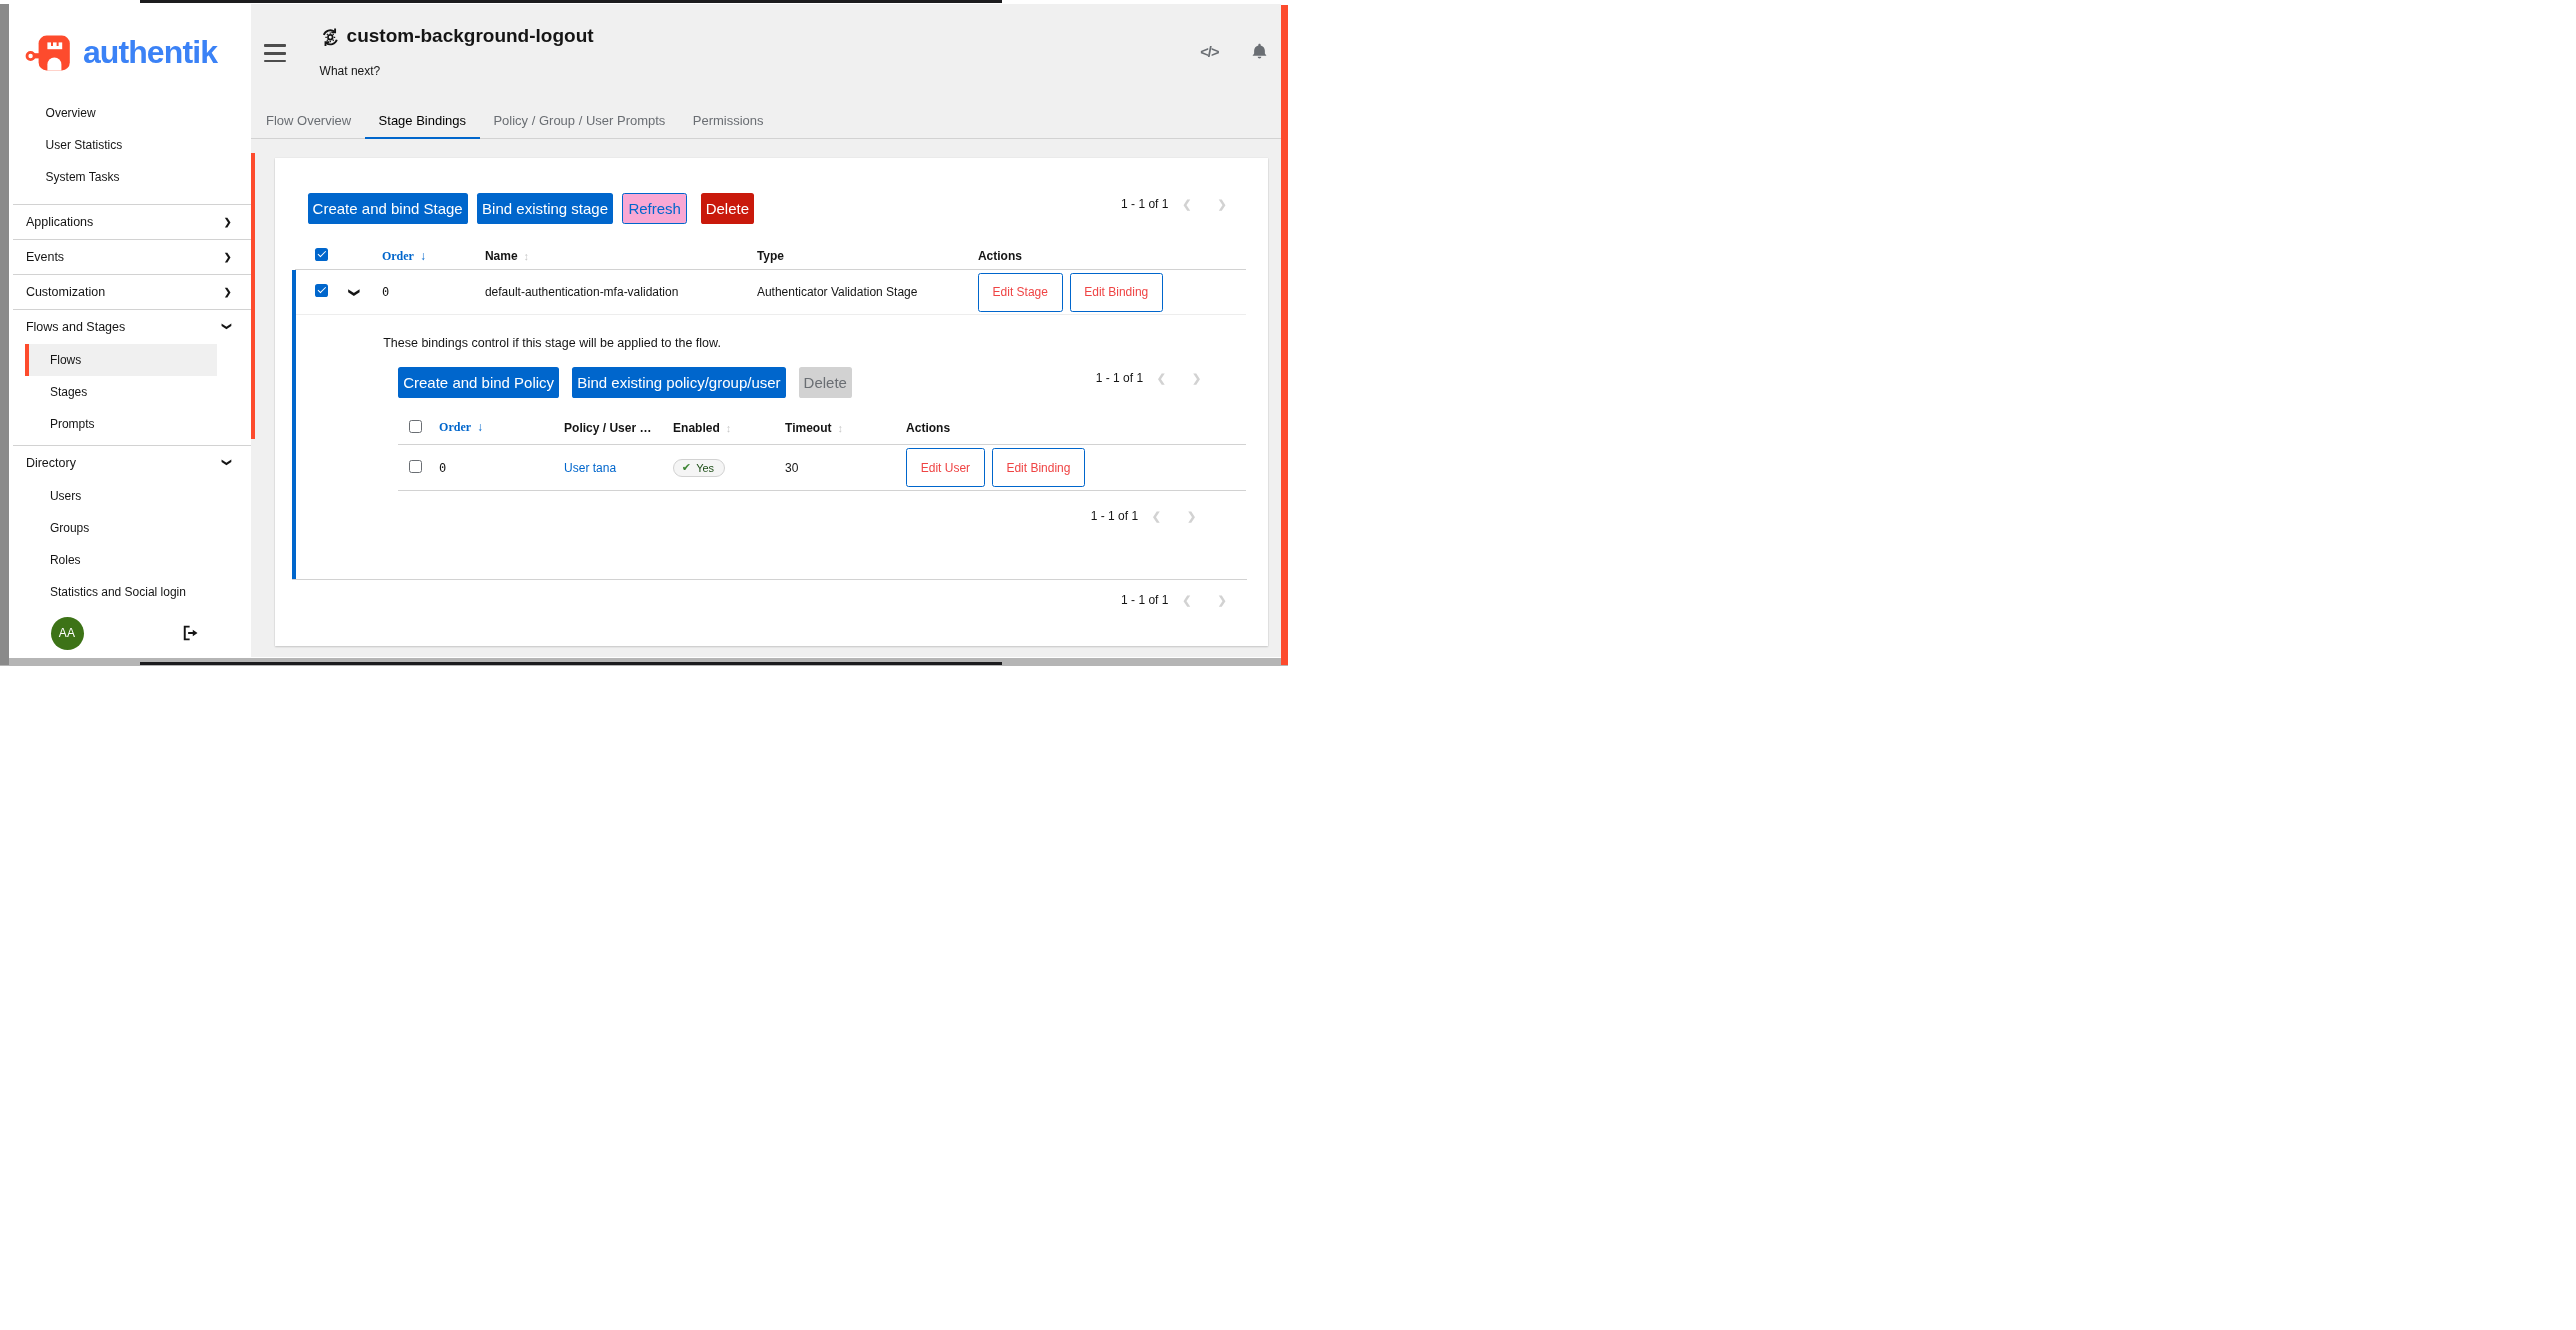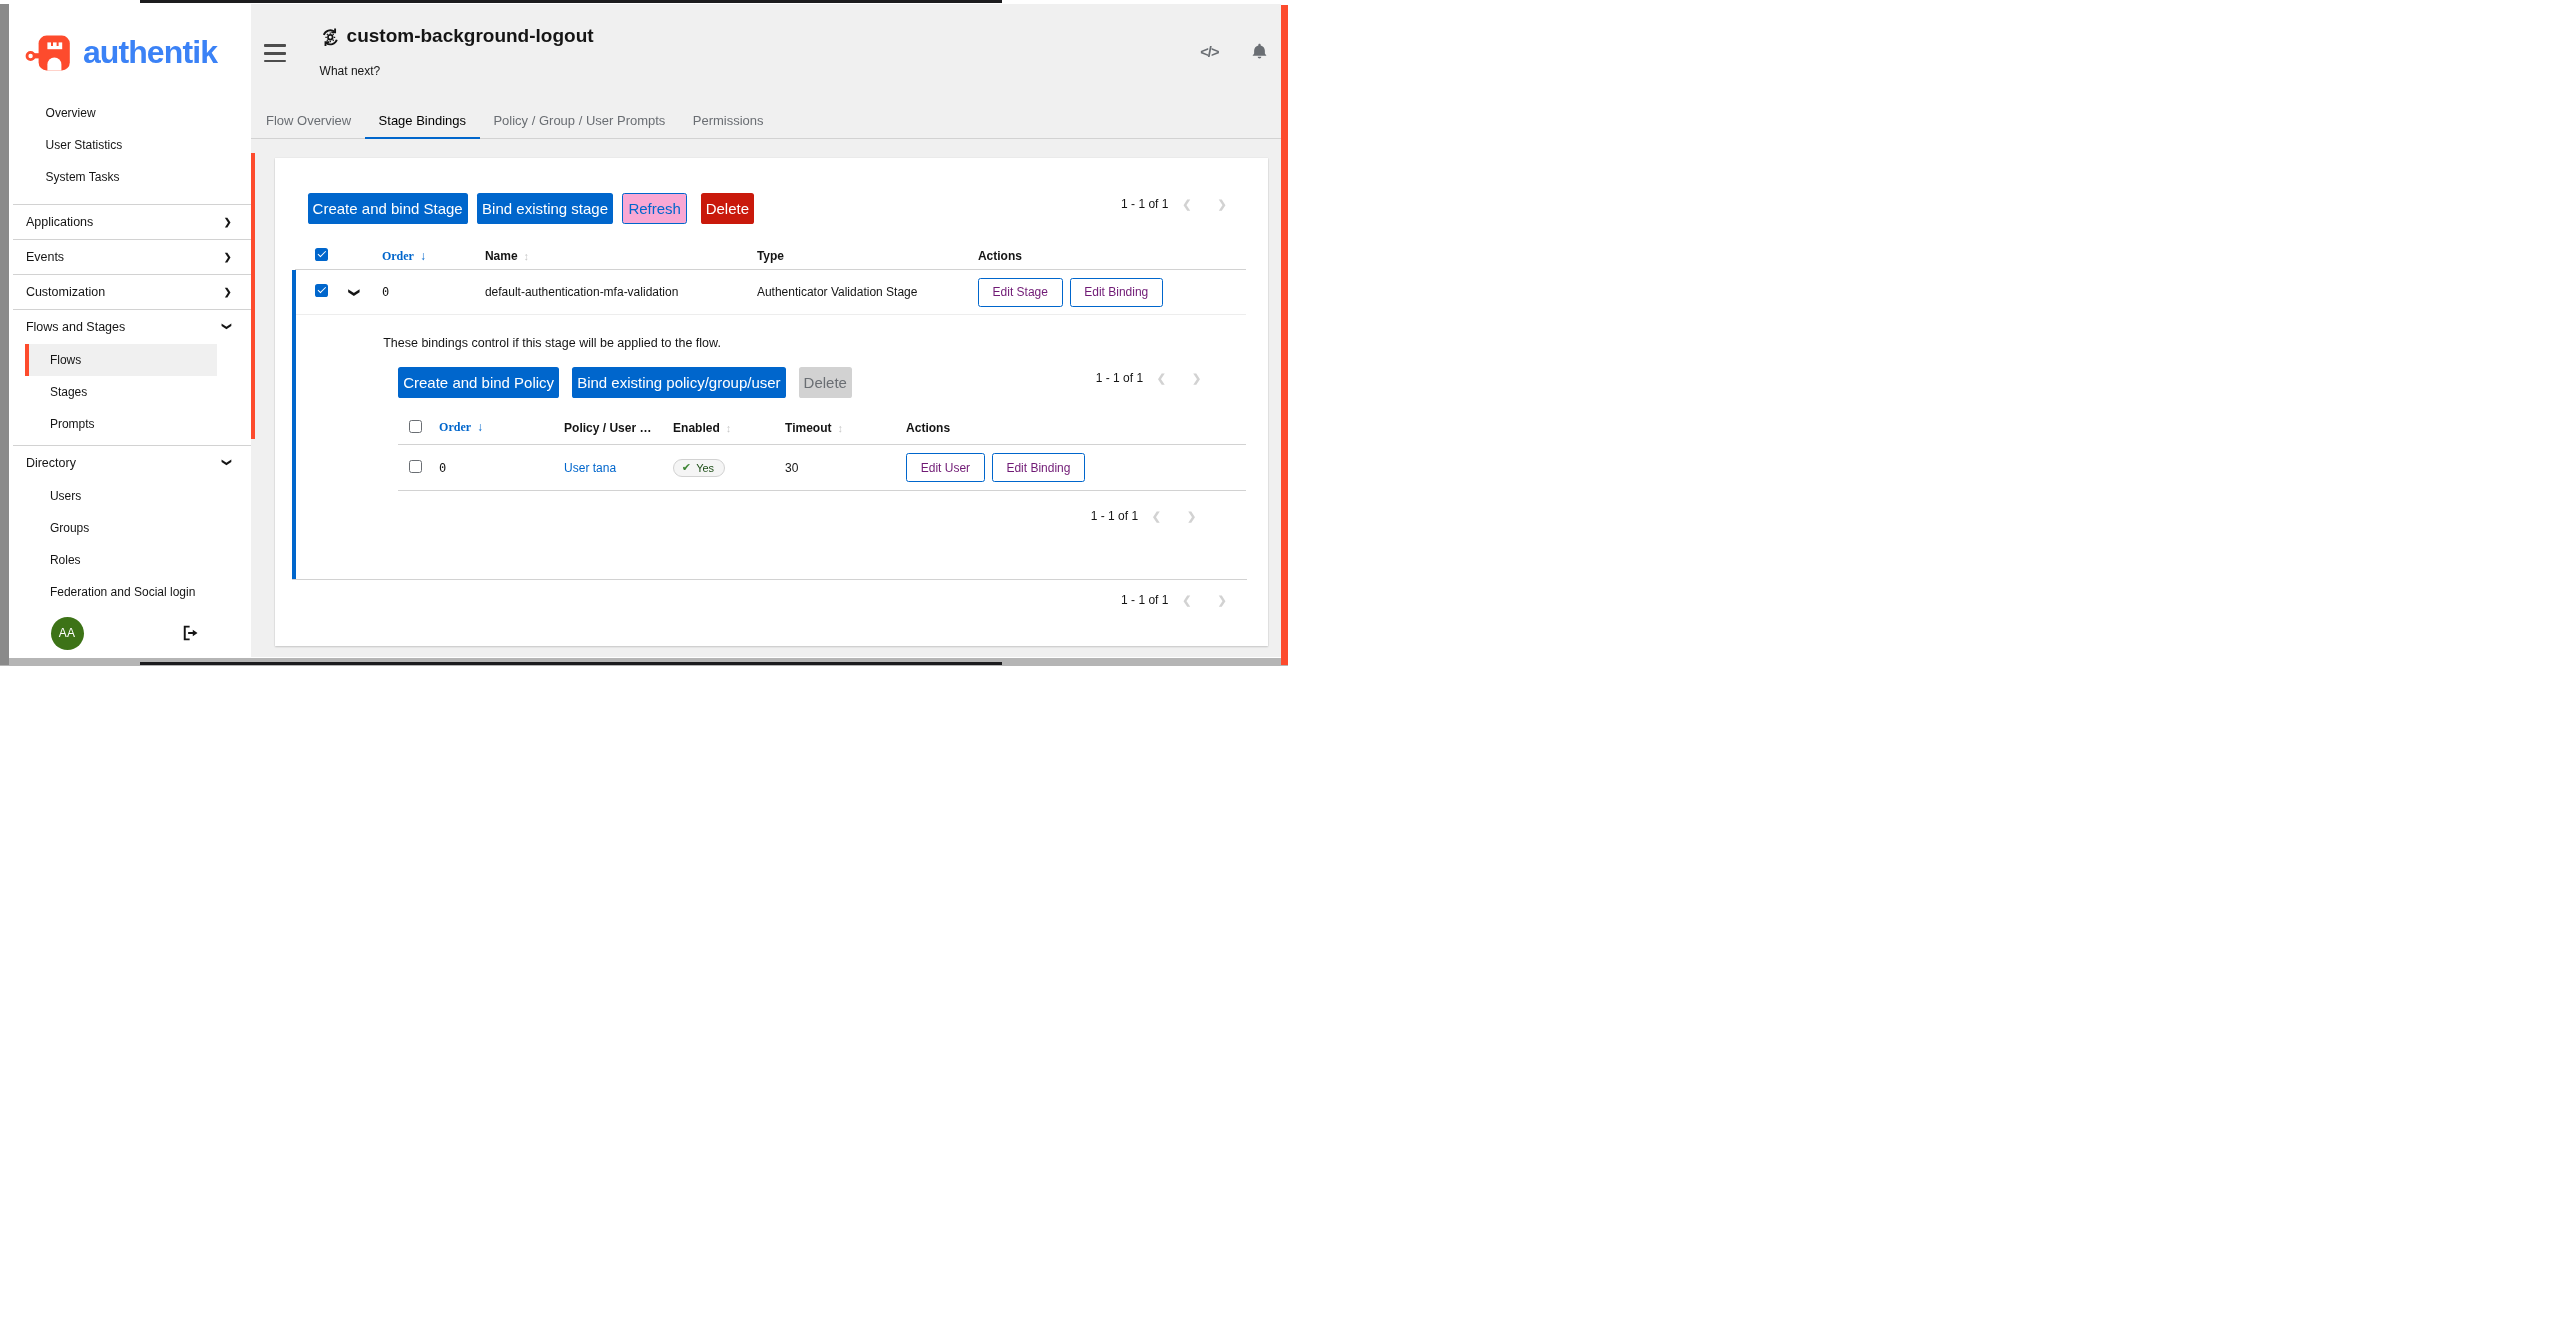--- a/index.html
+++ b/index.html
@@ -48,21 +48,21 @@
   .tab.active::after { content:""; position:absolute; left:0; right:0; bottom:-0.9px; height:2.6px; background:#0066cc; }
 
   
   .card { position:absolute; left:24px; top:154px; width:993px; height:488px; background:#fff; box-shadow:0 0.9px 1.7px rgba(3,3,3,.16), 0 0 1.7px rgba(3,3,3,.08); }
 
   .btn { display:inline-flex; align-items:center; justify-content:center; border-radius:2.6px; font-size:15px; font-family:inherit; border:none; cursor:pointer; padding:0 5px; height:31px; white-space:nowrap; }
   .btn-primary { background:#0066cc; color:#fff; }
   .btn-control { background:#f9a8d4; color:#0066cc; border:0.9px solid #0066cc; }
   .btn-danger { background:#c9190b; color:#fff; }
   .btn-disabled { background:#d2d2d2; color:#6a6e73; cursor:default; }
-  .btn-edit { background:#fff; color:#701a75; border:0.9px solid #0066cc; height:29px; padding:0 13.7px; border-radius:2.6px; font-size:12px; cursor:pointer; }
+  .btn-edit { background:#fff; color:#ef4444; border:0.9px solid #0066cc; height:39px; padding:0 13.7px; border-radius:2.6px; font-size:12px; cursor:pointer; }
 
   .toolbar { position:absolute; left:33px; top:35px; display:flex; gap:9.4px; }
   .toolbar .gap-big { margin-left:4.3px; }
 
   .pag { position:absolute; display:flex; align-items:center; font-size:12px; color:#151515; }
   .pag .pnav { color:#d2d2d2; font-size:11px; font-weight:700; background:none; border:none; cursor:default; }
   .pag .pnav.first { margin-left:13.7px; }
   .pag .pnav.second { margin-left:26px; }
   .pag-top { right:41px; top:39px; }
   .pag-card-bottom { right:41px; top:435px; }
@@ -174,21 +174,21 @@
       </div>
       <div class="nav-group">
         <div class="nav-group-head">
           <span>Directory</span>
           <span class="chev down">❯</span>
         </div>
         <div class="nav-children">
           <div class="nav-child"><span>Users</span></div>
           <div class="nav-child"><span>Groups</span></div>
           <div class="nav-child"><span>Roles</span></div>
-          <div class="nav-child"><span>Federation and Social login</span></div>
+          <div class="nav-child"><span>Statistics and Social login</span></div>
         </div>
       </div>
     </div>
 
     <div class="user-row">
       <div class="avatar">
           <span>AA</span>
         </div>
       <span class="logout">
         <svg viewBox="0 0 24 24" width="18" height="18">

